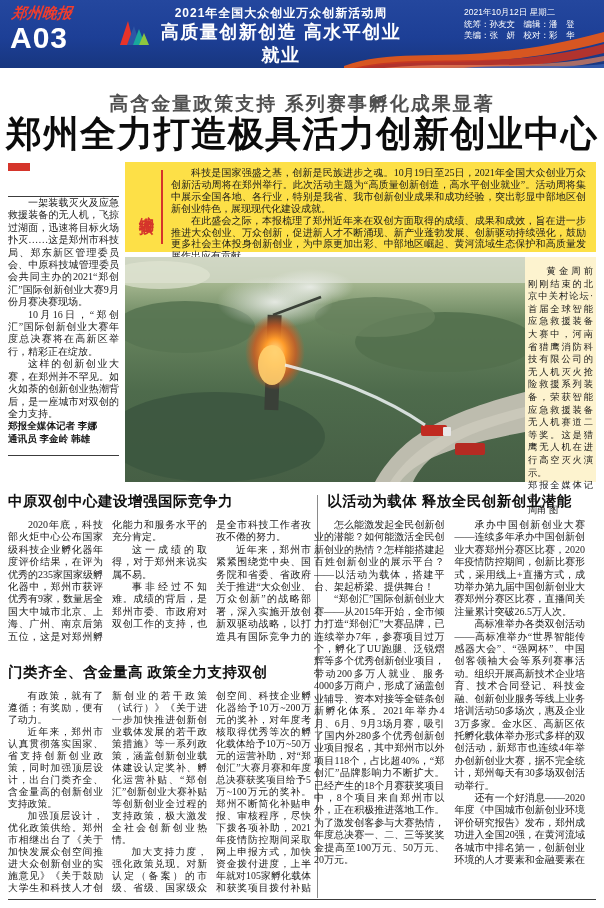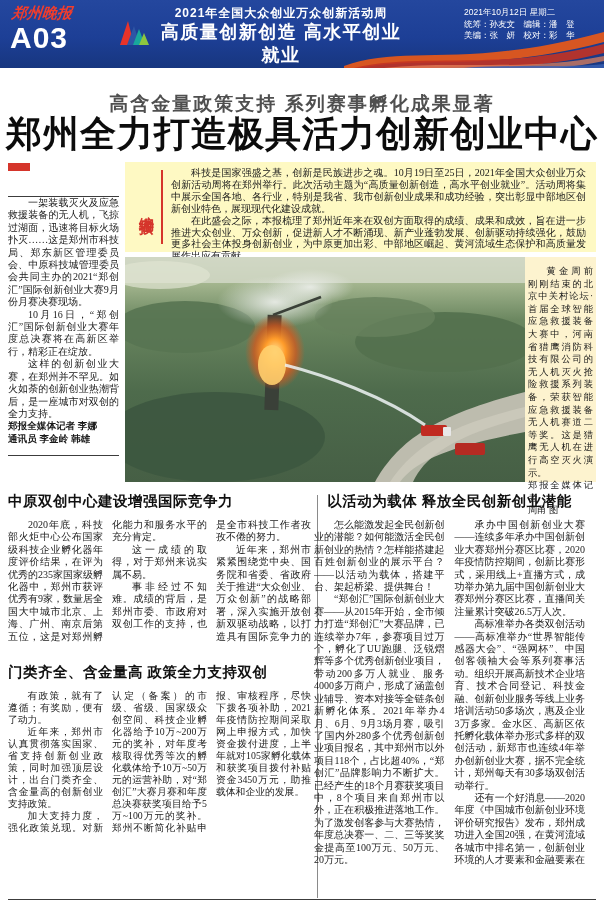--- a/index.html
+++ b/index.html
@@ -27,21 +27,21 @@
   .kicker{position:absolute;left:0;top:91px;width:604px;text-align:center;
           font-family:"Liberation Sans",sans-serif;font-weight:bold;font-size:19px;
           color:#4f4f4f;letter-spacing:2px;}
   .main-title{position:absolute;left:0;top:110px;width:604px;text-align:center;
           font-family:"Liberation Sans",sans-serif;font-weight:bold;font-size:36px;
           color:#0c0c0c;letter-spacing:1px;}
 
   
   .red-tick{position:absolute;left:8px;top:163px;width:22px;height:8px;background:#d5352b;}
   .editor-box{position:absolute;left:125px;top:162px;width:471px;height:90px;
-              background:#fef9c3;display:flex;align-items:stretch;}
+              background:#fde047;display:flex;align-items:stretch;}
   .note-label{width:22px;margin:7px 2px 7px 10px;display:flex;align-items:center;justify-content:center;
               writing-mode:vertical-rl;text-orientation:upright;letter-spacing:2px;
               font-family:"Liberation Sans",sans-serif;font-weight:bold;font-size:15px;color:#d5352b;}
   .note-rule{width:2px;background:#d5352b;margin:8px 8px 8px 2px;}
   .note-text{flex:1;padding:5px 10px 4px 0;font-size:10px;line-height:11.9px;text-align:justify;}
   .note-text p{margin:0;text-indent:2em;}
 
   
   .intro{position:absolute;left:8px;top:196px;width:111px;border-top:1.5px solid #3c3c3c;
          padding-top:0;font-size:10px;line-height:12.4px;text-align:justify;}
@@ -188,20 +188,21 @@
         <p>2020年底，科技部火炬中心公布国家级科技企业孵化器年度评价结果，在评为优秀的235家国家级孵化器中，郑州市获评优秀有9家，数量居全国大中城市北京、上海、广州、南京后第五位，这是对郑州孵化能力和服务水平的充分肯定。</p>
         <p>这一成绩的取得，对于郑州来说实属不易。</p>
         <p>事非经过不知难。成绩的背后，是郑州市委、市政府对双创工作的支持，也是全市科技工作者孜孜不倦的努力。</p>
         <p>近年来，郑州市紧紧围绕党中央、国务院和省委、省政府关于推进“大众创业、万众创新”的战略部署，深入实施开放创新双驱动战略，以打造具有国际竞争力的中原创新创业中心为目标，推动了全市科技创新和经济高质量发展。</p>
       </div>
 
     <h2 class="sec-heading heading2">门类齐全、含金量高 政策全力支持双创</h2>
     <div class="cols3 tall">
         <p>有政策，就有了遵循；有奖励，便有了动力。</p>
         <p>近年来，郑州市认真贯彻落实国家、省支持创新创业政策，同时加强顶层设计，出台门类齐全、含金量高的创新创业支持政策。</p>
+        <p>加强顶层设计，优化政策供给。郑州市相继出台了《关于加快发展众创空间推进大众创新创业的实施意见》《关于鼓励大学生和科技人才创新创业的若干政策（试行）》《关于进一步加快推进创新创业载体发展的若干政策措施》等一系列政策，涵盖创新创业载体建设认定奖补、孵化运营补贴、“郑创汇”创新创业大赛补贴等创新创业全过程的支持政策，极大激发全社会创新创业热情。</p>
         <p>加大支持力度，强化政策兑现。对新认定（备案）的市级、省级、国家级众创空间、科技企业孵化器给予10万~200万元的奖补，对年度考核取得优秀等次的孵化载体给予10万~50万元的运营补助，对“郑创汇”大赛月赛和年度总决赛获奖项目给予5万~100万元的奖补。郑州不断简化补贴申报、审核程序，尽快下拨各项补助，2021年疫情防控期间采取网上申报方式，加快资金拨付进度，上半年就对105家孵化载体和获奖项目拨付补贴资金3450万元，助推载体和企业的发展。</p>
       </div>
   </div>
 
   <div class="v-divider"></div>
 
   <div class="body-right">
     <h2 class="sec-heading centered">以活动为载体 释放全民创新创业潜能</h2>
     <div class="cols2">
         <p>怎么能激发起全民创新创业的潜能？如何能激活全民创新创业的热情？怎样能搭建起百姓创新创业的展示平台？——以活动为载体，搭建平台、架起桥梁、提供舞台！</p>

